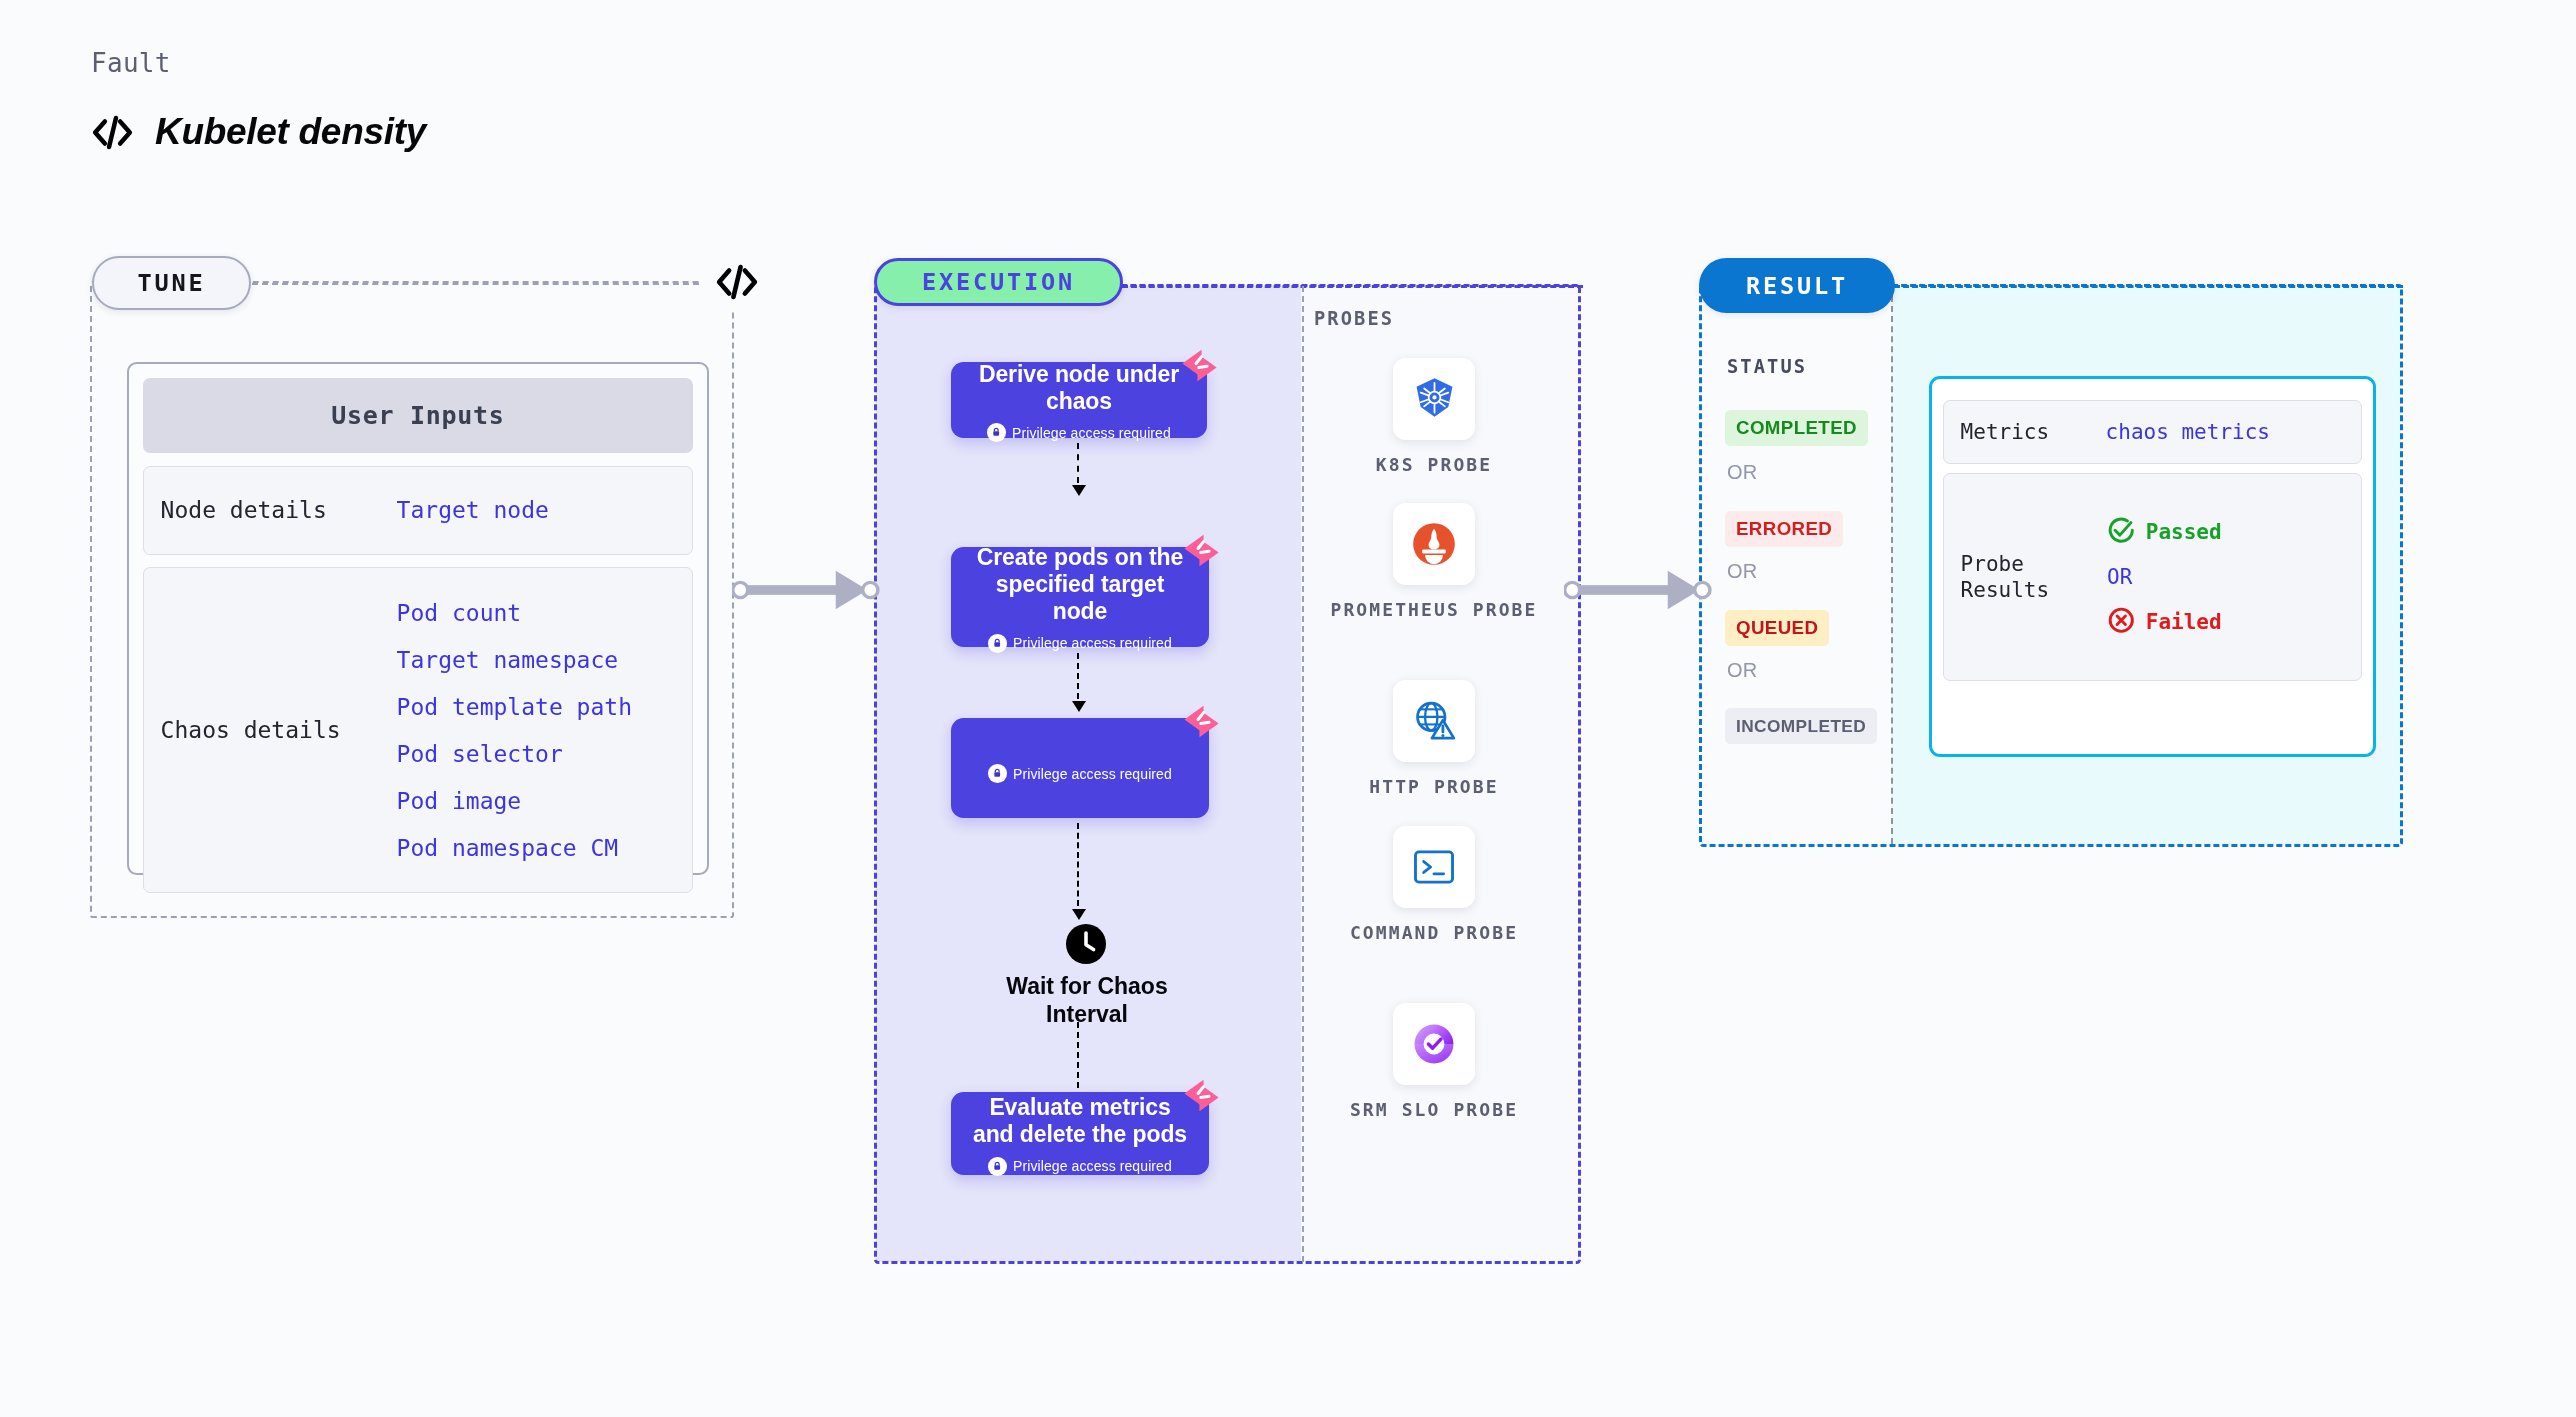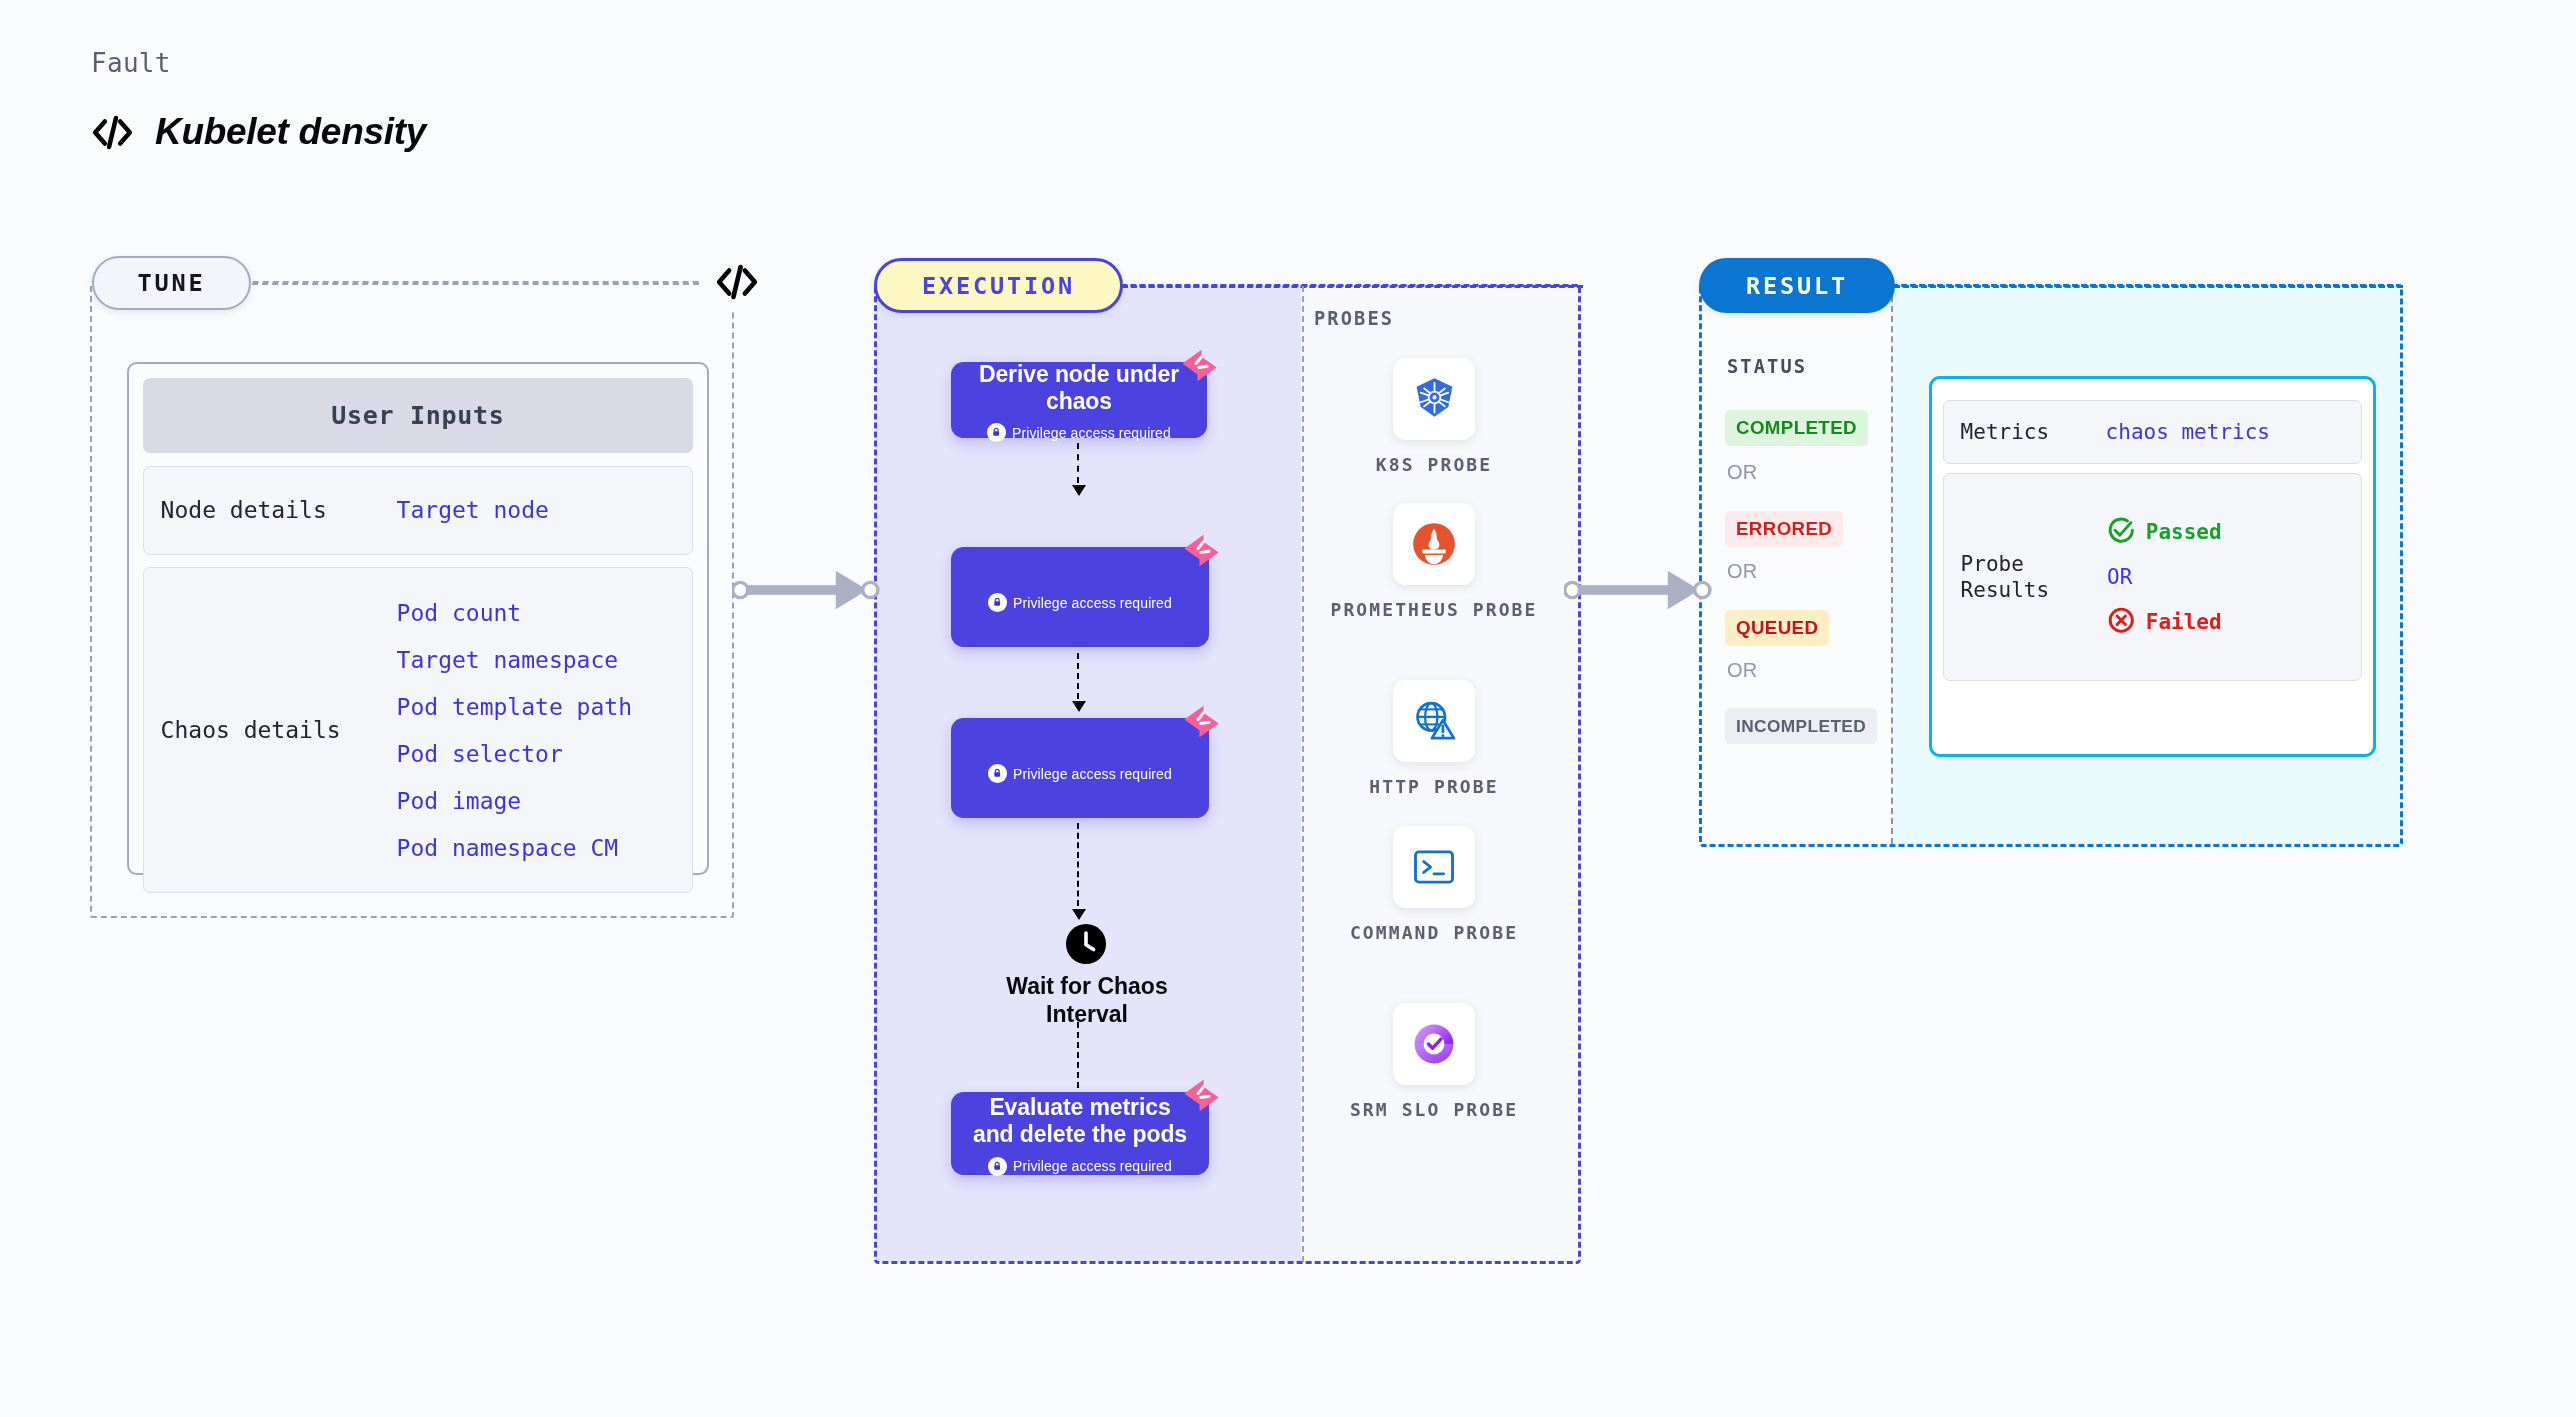--- a/index.html
+++ b/index.html
@@ -170,22 +170,22 @@
   }
   #probes-divider {
     position: absolute;
     left: 1302px; top: 286px;
     width: 0; height: 976px;
     border-left: 2.1px dashed #9ba0b2;
     z-index: 6;
   }
   #exec-pill {
     left: 874px; top: 258px;
-    width: 249px; height: 55px;
-    background: #fef9c3;
+    width: 249px; height: 48px;
+    background: #86efac;
     border: 3.5px solid #4b42e0;
     color: #4b42e0;
     font-size: 23.6px;
   }
   #exec-dash-line {
     position: absolute;
     left: 1122px; top: 285px;
     width: 461px; height: 0;
     border-top: 3.5px dashed #4b42e0;
     z-index: 5;
@@ -505,20 +505,21 @@
 
   <div class="step-box" style="left:951px; top:547px; width:258px; height:100px;">
     <span class="ribbon">
       <svg width="37" height="35" viewBox="0 0 54 50">
         <path d="M2 22 L30 2 L30 42 Z" fill="#fc5f95"></path>
         <path d="M24 8 L52 28 L24 48 Z" fill="#fc5f95"></path>
         <path d="M30 12 L22 22" stroke="#fff" stroke-width="4.5" stroke-linecap="round"></path>
         <path d="M26 28 L38 26" stroke="#fff" stroke-width="4.5" stroke-linecap="round"></path>
       </svg>
     </span>
+    <div class="step-title">Create pods on the specified target node</div>
     <div class="step-priv">
       <span class="lock-badge">
         <svg width="10.4" height="10.4" viewBox="0 0 16 16">
           <path d="M5 7 V5.2 a3 3 0 0 1 6 0 V7" fill="none" stroke="#3a33cf" stroke-width="1.9"></path>
           <rect x="3.6" y="6.6" width="8.8" height="7" rx="1.6" fill="#3a33cf"></rect>
         </svg>
       </span>
       <span class="step-priv-text">Privilege access required</span>
     </div>
   </div>

